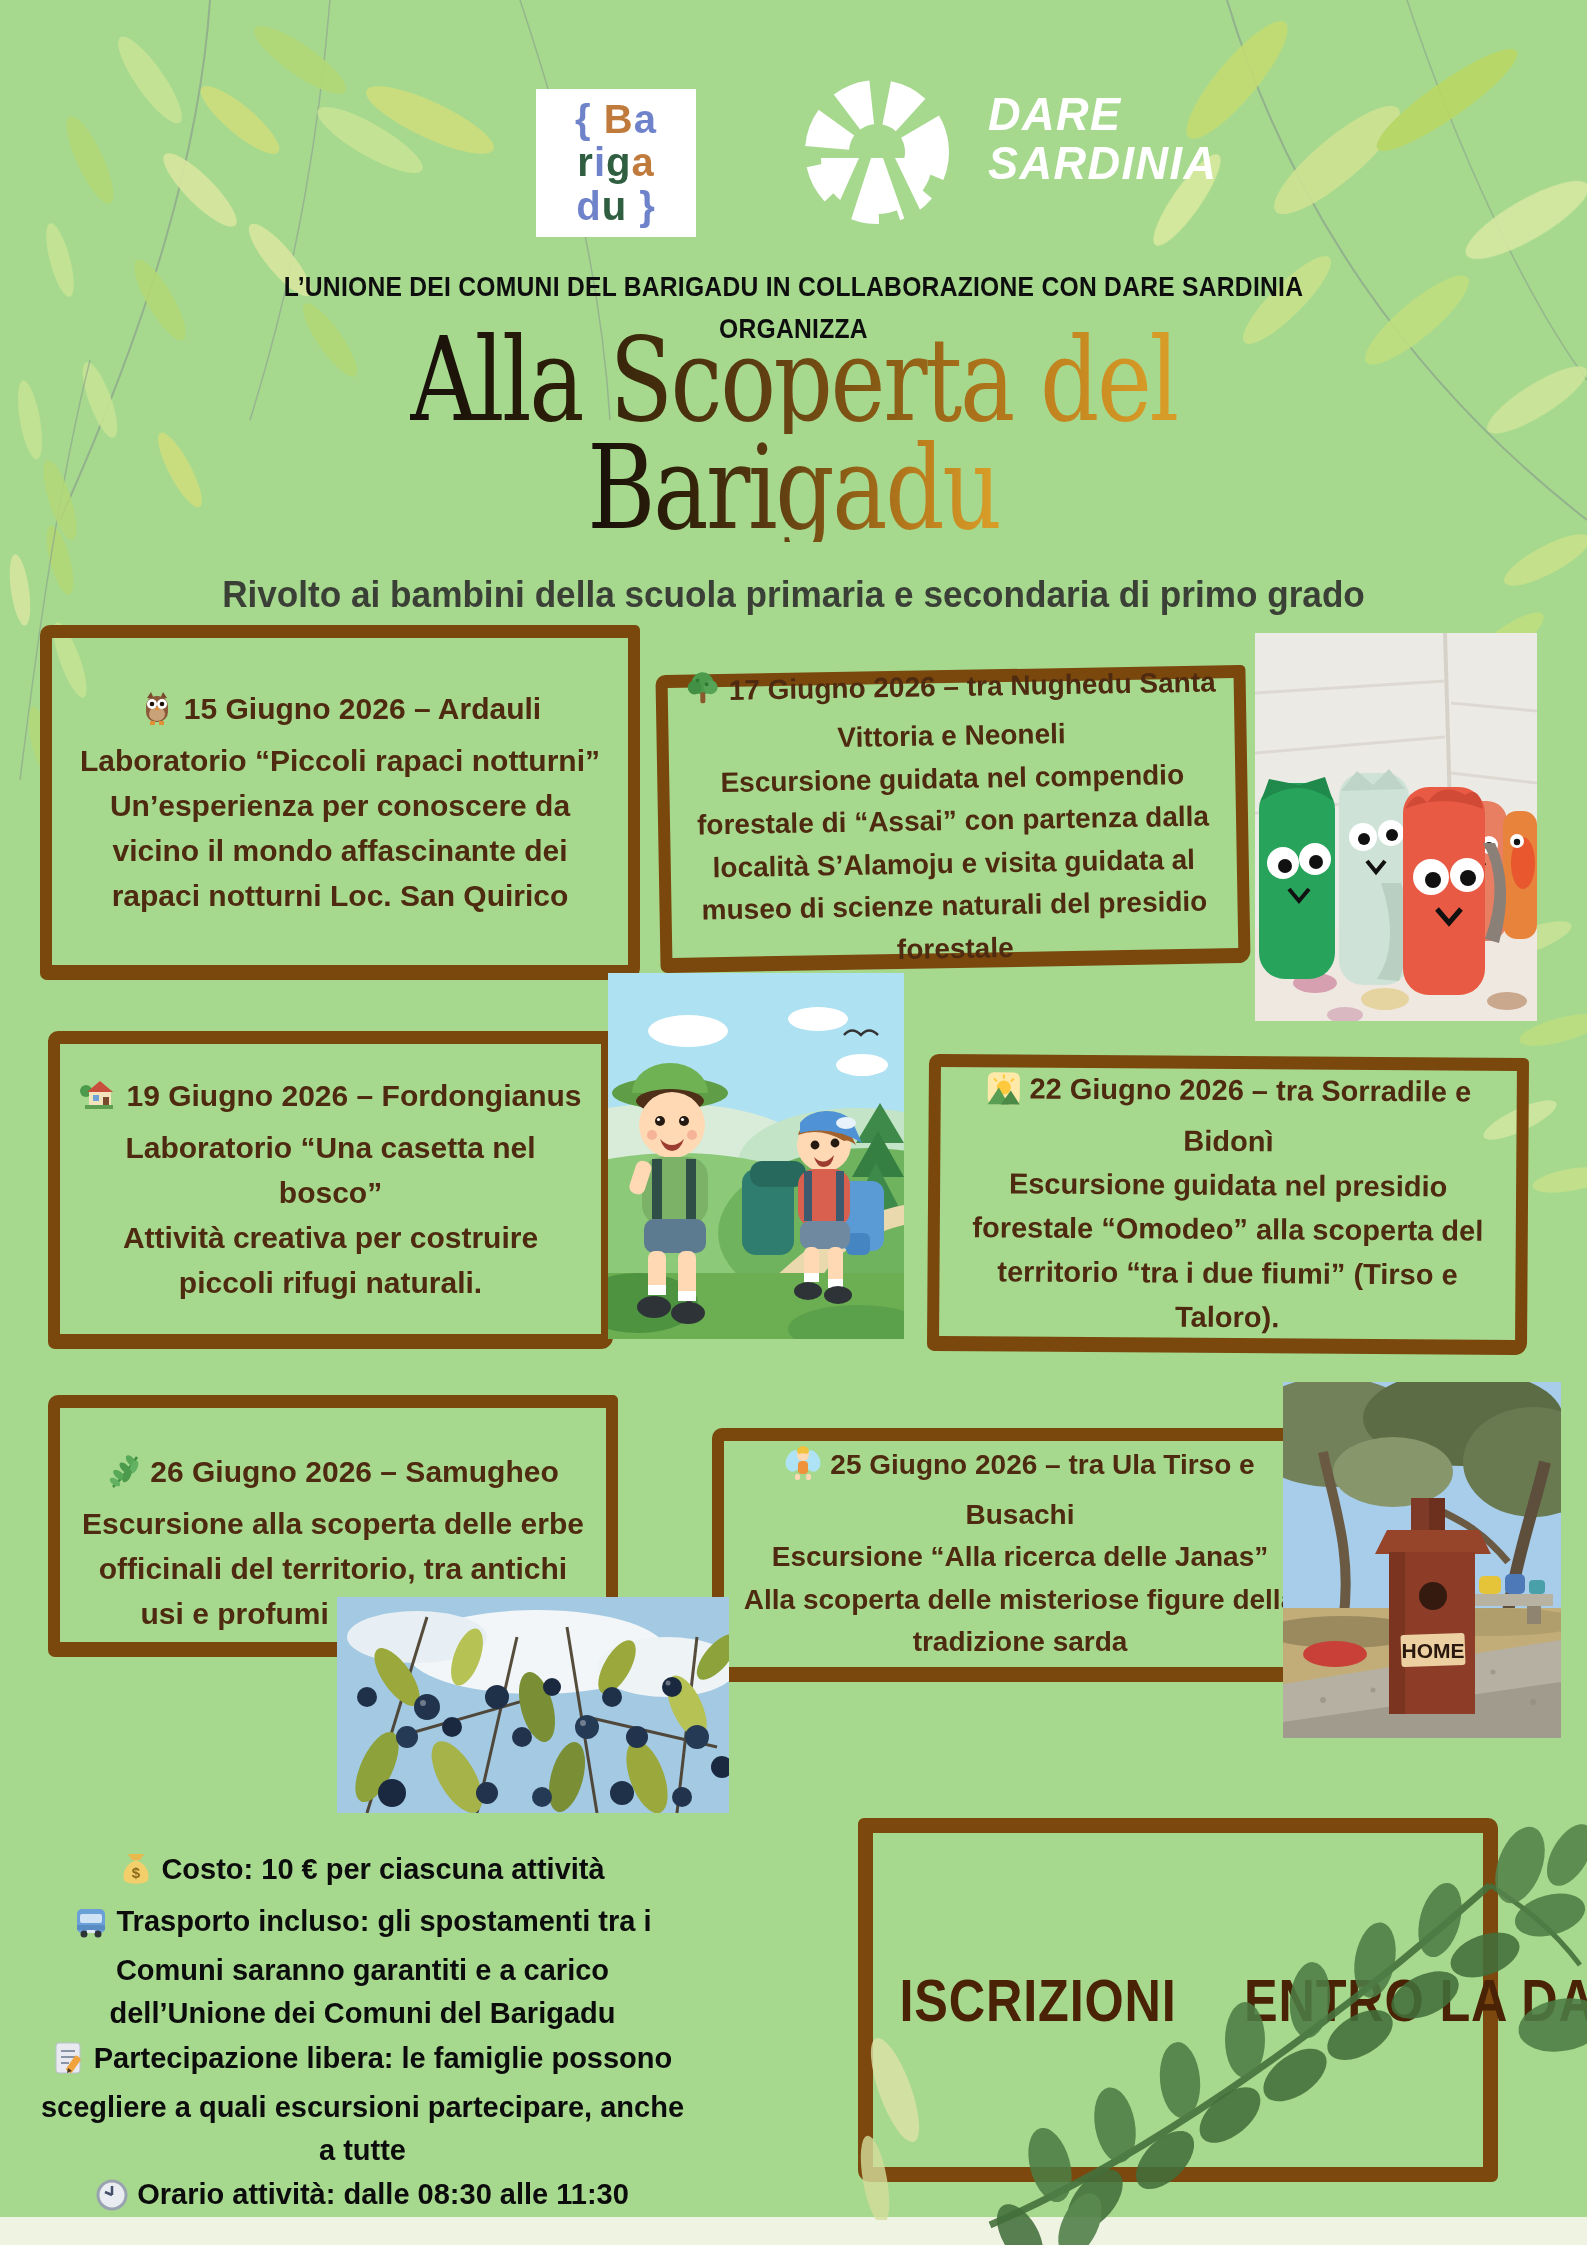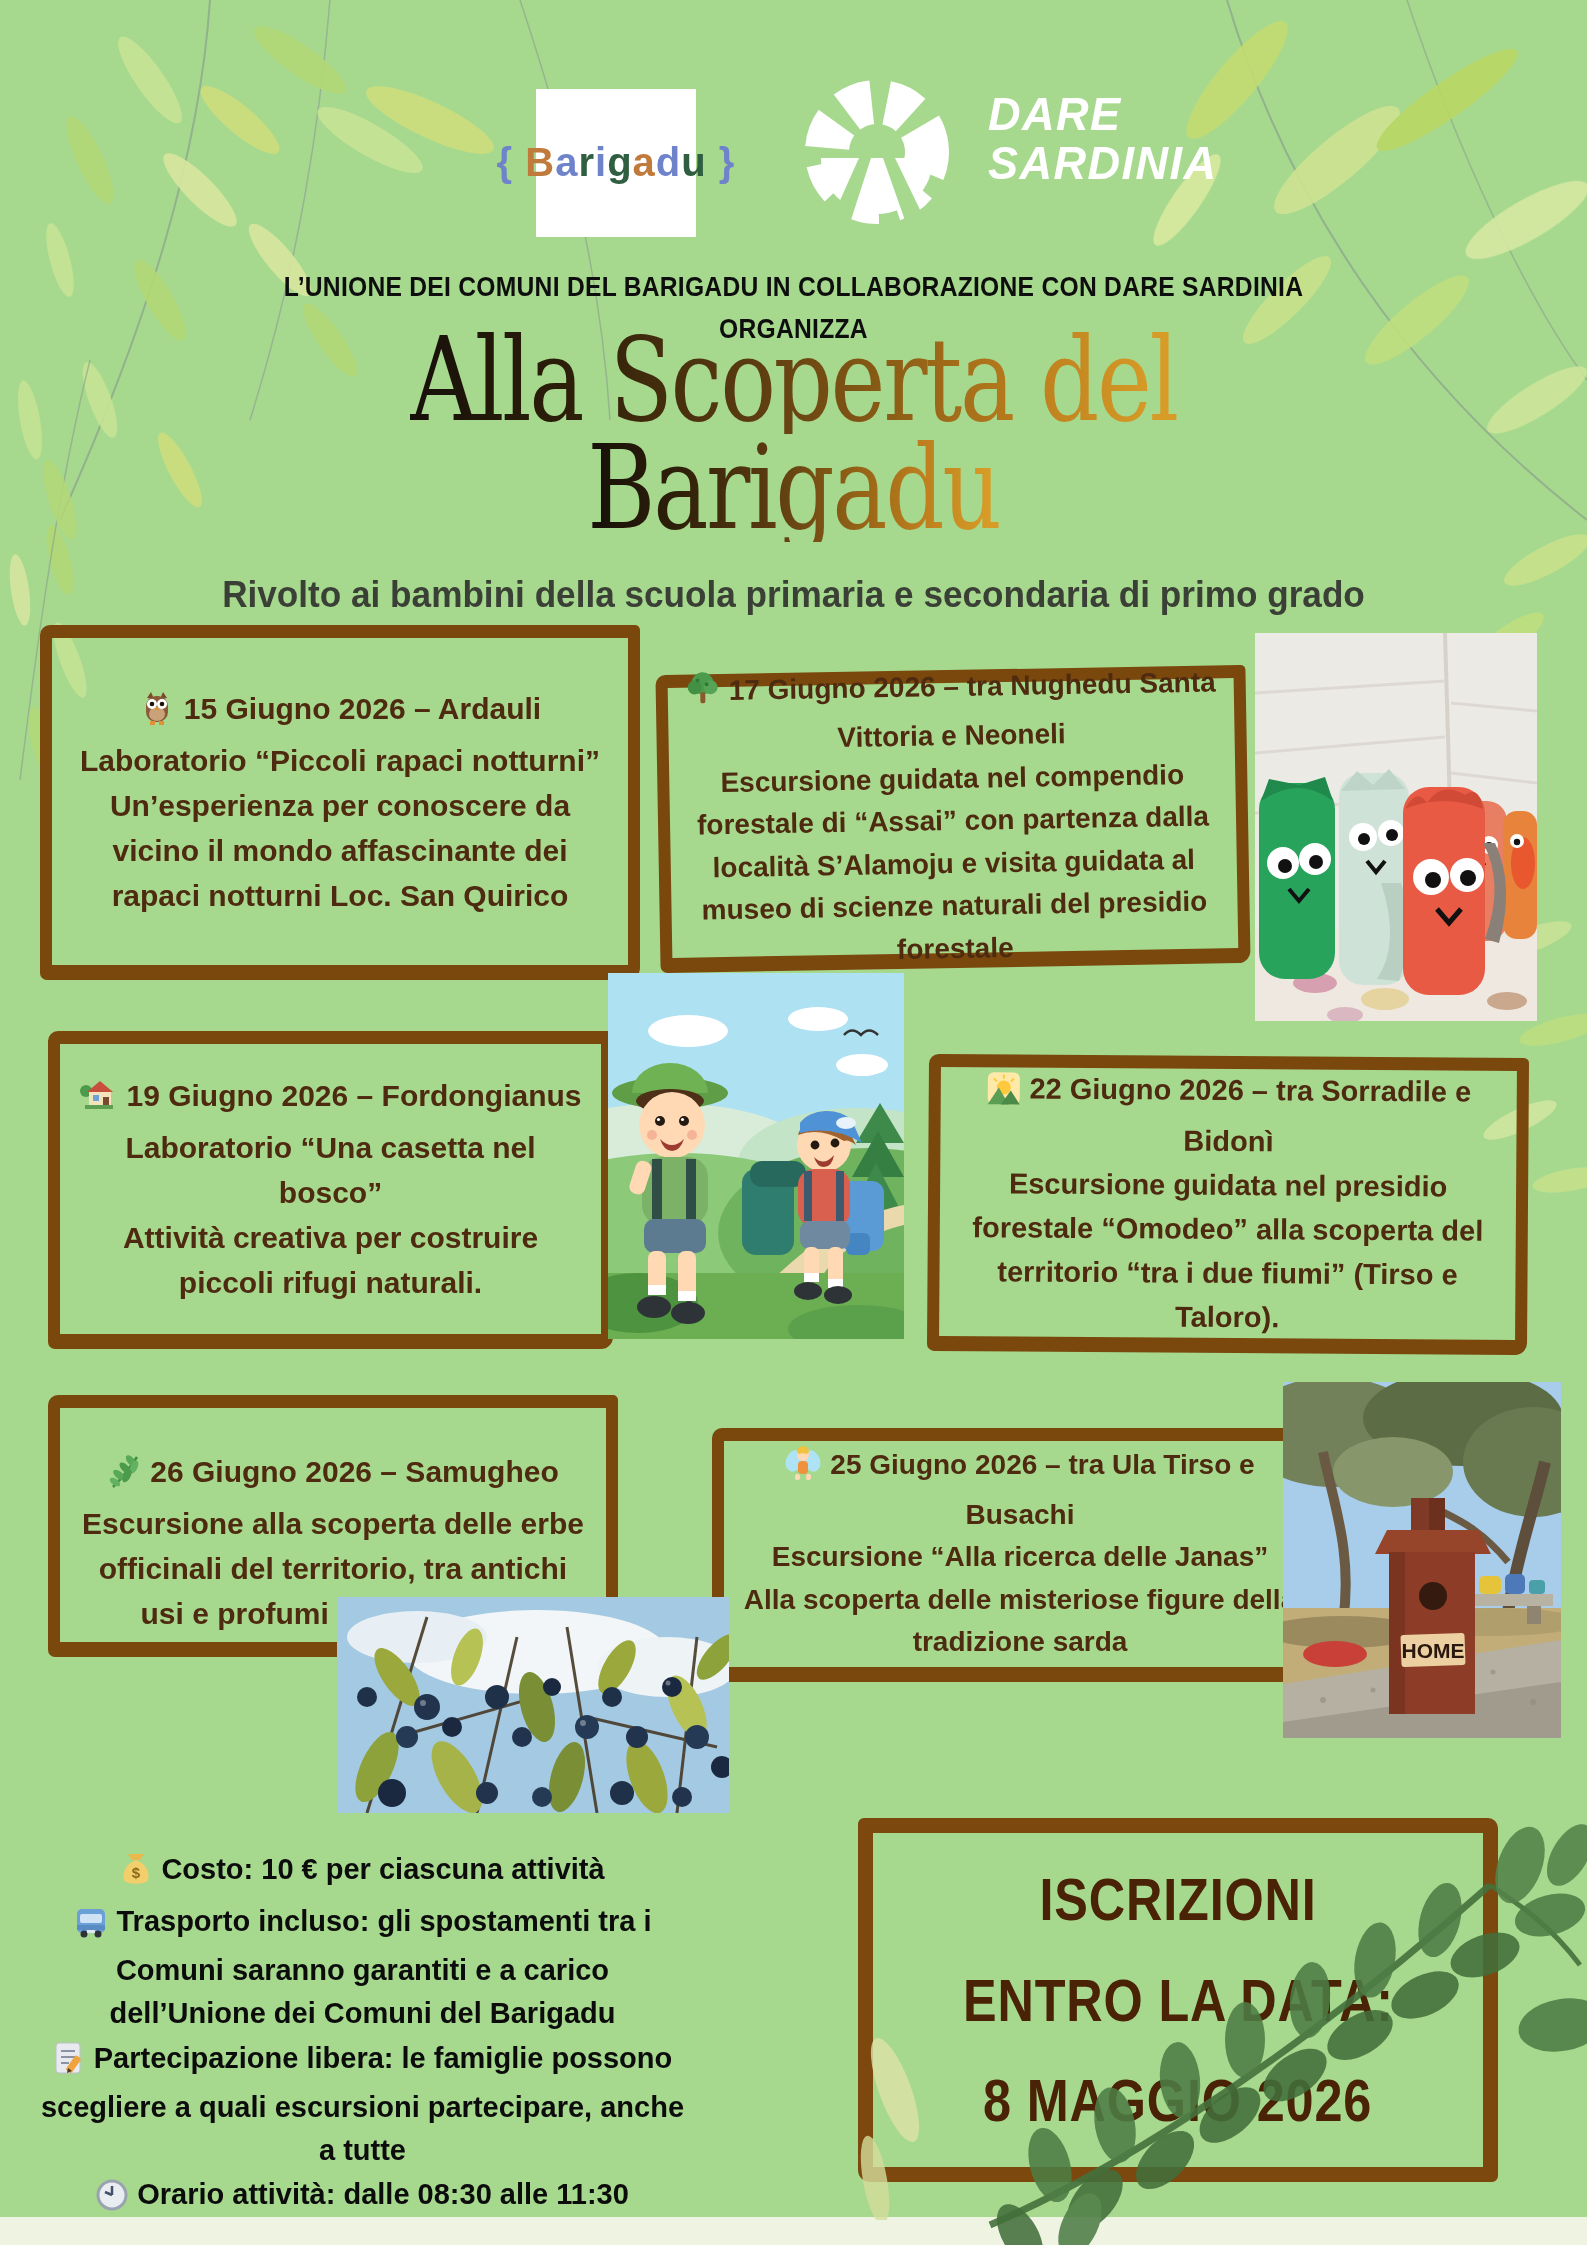--- a/index.html
+++ b/index.html
@@ -2,21 +2,21 @@
 <html><head>
 <meta charset="utf-8">
 <style>
   html,body{margin:0;padding:0;background:#5c6b52;}
   .page{position:relative;width:1587px;height:2245px;overflow:hidden;
         background:#a6d98e;font-family:"Liberation Sans",sans-serif;}
   .abs{position:absolute;}
 
   
   .barigadu-logo{left:536px;top:89px;width:160px;height:148px;background:#fff;
-    display:flex;flex-direction:row;justify-content:center;align-items:center;
+    display:flex;flex-direction:column;justify-content:center;align-items:center;
     font-weight:bold;font-size:40px;line-height:1.08;letter-spacing:1px;}
   .bl-row{white-space:pre;}
   .dare-sun{left:795px;top:74px;}
   .dare-text{left:988px;top:90px;color:#fff;font-style:italic;font-weight:800;
     font-size:47px;line-height:1.04;letter-spacing:1.5px;transform:scaleX(.96);transform-origin:0 0;}
 
   
   .org-header{left:0;top:266px;width:1587px;text-align:center;color:#0e0e0e;
     font-weight:800;font-size:28px;line-height:1.5;letter-spacing:.3px;
     transform:scaleX(.88);transform-origin:50% 0;}
@@ -47,21 +47,21 @@
   .photo{position:absolute;z-index:3;}
 
   
   .info{left:35px;top:1846px;width:655px;text-align:center;color:#0c0c0c;
     font-weight:bold;font-size:29px;line-height:1.47;}
   .info p{margin:2px 0;}
 
   
   .reg-box{left:858px;top:1818px;width:640px;height:364px;box-sizing:border-box;
     border:15px solid #7d480d;border-radius:6px 10px 6px 12px;z-index:4;
-    display:flex;flex-direction:column;justify-content:space-evenly;align-items:center;}
+    display:flex;justify-content:space-evenly;align-items:center;}
   .reg-line{color:#4a2307;font-weight:800;font-size:60px;letter-spacing:1px;
     transform:scaleX(.84);white-space:nowrap;}
 
   .bottom-strip{left:0;top:2217px;width:1587px;height:28px;background:#eff3e2;z-index:5;}
   .deco{pointer-events:none;}
 </style>
 </head>
 <body>
 
 <div class="page">

